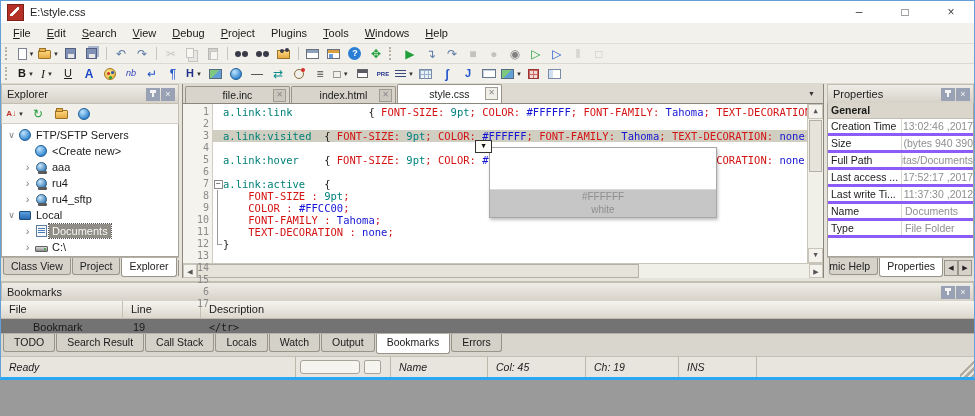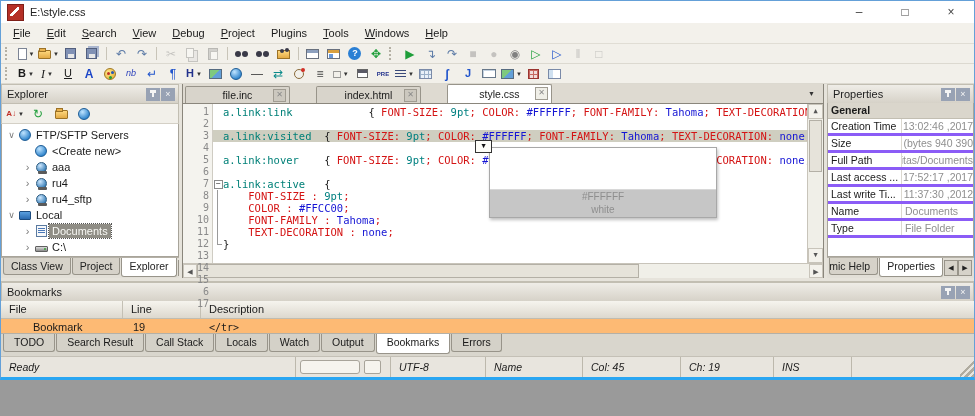--- a/index.html
+++ b/index.html
@@ -99,21 +99,21 @@
   .trow.sel .tlabel{background:#908e86;color:#fafaf6;outline:1px dotted #555;}
   .ptabs{height:20px;display:flex;align-items:flex-start;background:#e2dfd7;padding:0 2px;gap:1px;border-top:1px solid #b4b0a6;flex:none;}
   .ptab{height:16px;line-height:16px;padding:0 7px;background:#d6d2c9;border:1px solid #98948a;border-top:none;
         border-radius:0 0 3px 3px;font-size:10.5px;color:#222;white-space:nowrap;}
   .ptab.act{background:#fff;height:18px;}
   .ptab.clipL{max-width:64px;overflow:hidden;direction:rtl;text-align:left;}
   .tab-arrows{margin-left:auto;display:flex;margin-top:2px;}
   .tarr{width:12px;height:14px;background:#d6d2c9;border:1px solid #98948a;font-size:7px;line-height:13px;text-align:center;color:#222;}
   
   .center{flex:1;display:flex;flex-direction:column;min-width:0;background:#fff;border:1px solid #8a867c;border-top:none;border-bottom:none;}
-  .etabs{height:19px;display:flex;background:#dedad1;border-bottom:1px solid #8a867c;padding-left:2px;align-items:flex-end;flex:none;gap:25px;}
+  .etabs{height:19px;display:flex;background:#dedad1;border-bottom:1px solid #8a867c;padding-left:2px;align-items:flex-end;flex:none;}
   .etab{width:103px;height:16px;display:flex;align-items:center;justify-content:center;background:#d8d4cb;
         border:1px solid #98948a;border-bottom:none;border-radius:2px 2px 0 0;font-size:10.5px;position:relative;margin-right:1px;}
   .etab.act{background:#fff;height:18px;z-index:2;}
   .etab .x{position:absolute;right:3px;top:2px;width:11px;height:11px;background:#ccc8bf;border:1px solid #a09c92;color:#8a8a8a;font-size:8px;line-height:10px;text-align:center;}
   .etab.act .x{background:#f0efe8;}
   .menu-btn{margin-left:auto;margin-right:4px;align-self:center;font-size:7px;color:#333;padding:2px 4px;}
   .erow{flex:1;display:flex;min-height:0;position:relative;font-family:"DejaVu Sans Mono",monospace;font-size:10.5px;line-height:12px;}
   .gutter{width:26px;background:#f4f3ee;color:#8a8a8a;text-align:right;padding:2px 3px 0 0;border-right:1px solid #cfccc3;flex:none;}
   .gut-n{height:12px;font-size:10px;}
   .codelines{flex:1;min-width:0;padding-top:2px;overflow:hidden;}
@@ -142,21 +142,21 @@
   .psec{background:#dad6cc;font-weight:bold;height:15px;line-height:15px;padding-left:3px;border-bottom:1px solid #c2beb2;}
   .prow{display:flex;height:14px;line-height:14px;border-bottom:3px solid #8b5cf6;}
   .prow .pl{width:70px;padding-left:3px;border-right:1px solid #dcd9d0;overflow:hidden;white-space:nowrap;flex:none;}
   .prow .pv{flex:1;padding-left:3px;color:#8f8f8f;overflow:hidden;white-space:nowrap;direction:rtl;text-align:left;}
   
   .hsplit{height:3px;background:#e6e3db;flex:none;}
   .bm{height:51px;display:flex;flex-direction:column;border-top:1px solid #c2beb2;background:#fff;flex:none;}
   .bmcols{height:17px;display:flex;background:linear-gradient(#f6f4ee,#dcd8ce);border-bottom:1px solid #c0bcb0;flex:none;}
   .bmc{padding:2px 0 0 8px;border-right:1px solid #c4c0b4;box-sizing:border-box;}
   .bmc.c1{width:122px;}.bmc.c2{width:78px;}.bmc.c3{flex:1;border-right:none;}
-  .bmrow{height:16px;display:flex;align-items:center;background:#fdba74;overflow:hidden;flex:none;}
+  .bmrow{height:16px;display:flex;align-items:center;background:#737373;overflow:hidden;flex:none;}
   .bmcell{box-sizing:border-box;white-space:nowrap;overflow:hidden;}
   .bmcell.c1{width:122px;padding-left:32px;}.bmcell.c2{width:78px;padding-left:10px;}.bmcell.c3{flex:1;padding-left:8px;font-family:"DejaVu Sans Mono",monospace;font-size:10px;}
   
   .btabs{height:22px;background:#d9d6cd;display:flex;align-items:flex-start;padding:0 2px;gap:1px;border-top:1px solid #b4b0a6;flex:none;}
   .btab{height:17px;line-height:17px;padding:0 10px;background:#d4d1c8;border:1px solid #98948a;border-top:none;border-radius:0 0 3px 3px;font-size:10.5px;white-space:nowrap;}
   .btab.act{background:#fff;height:19px;}
   .status{height:20px;background:#e8e5de;border-top:1px solid #c4c0b6;display:flex;align-items:stretch;font-size:10.5px;flex:none;}
   .sseg{border-right:1px solid #bcb8ac;display:flex;align-items:center;padding:0 8px;box-sizing:border-box;white-space:nowrap;font-style:italic;}
   [data-name="status-ready"]{width:295px;}
   [data-name="status-progress-group"]{width:95px;padding:0 4px;gap:4px;}
@@ -701,20 +701,19 @@
       <span class="btab act" data-name="bottom-tab-bookmarks">Bookmarks</span>
       <span class="btab" data-name="bottom-tab-errors">Errors</span>
     </div>
 
   <div class="status" data-name="status-bar">
     <span class="sseg" data-name="status-ready">Ready</span>
     <span class="sseg" data-name="status-progress-group">
       <span class="prog1" data-name="progress-indicator"></span>
       <span class="prog2" data-name="progress-indicator-small"></span>
     </span>
-    <span class="sseg" data-name="status-encoding">UTF-8</span>
     <span class="sseg" data-name="status-line-ending">Name</span>
     <span class="sseg" data-name="status-col">Col: 45</span>
     <span class="sseg" data-name="status-ch">Ch: 19</span>
     <span class="sseg" data-name="status-mode">INS</span>
     <span class="sgrip" data-name="resize-grip"></span>
   </div>
 </div>
 
 </body></html>

